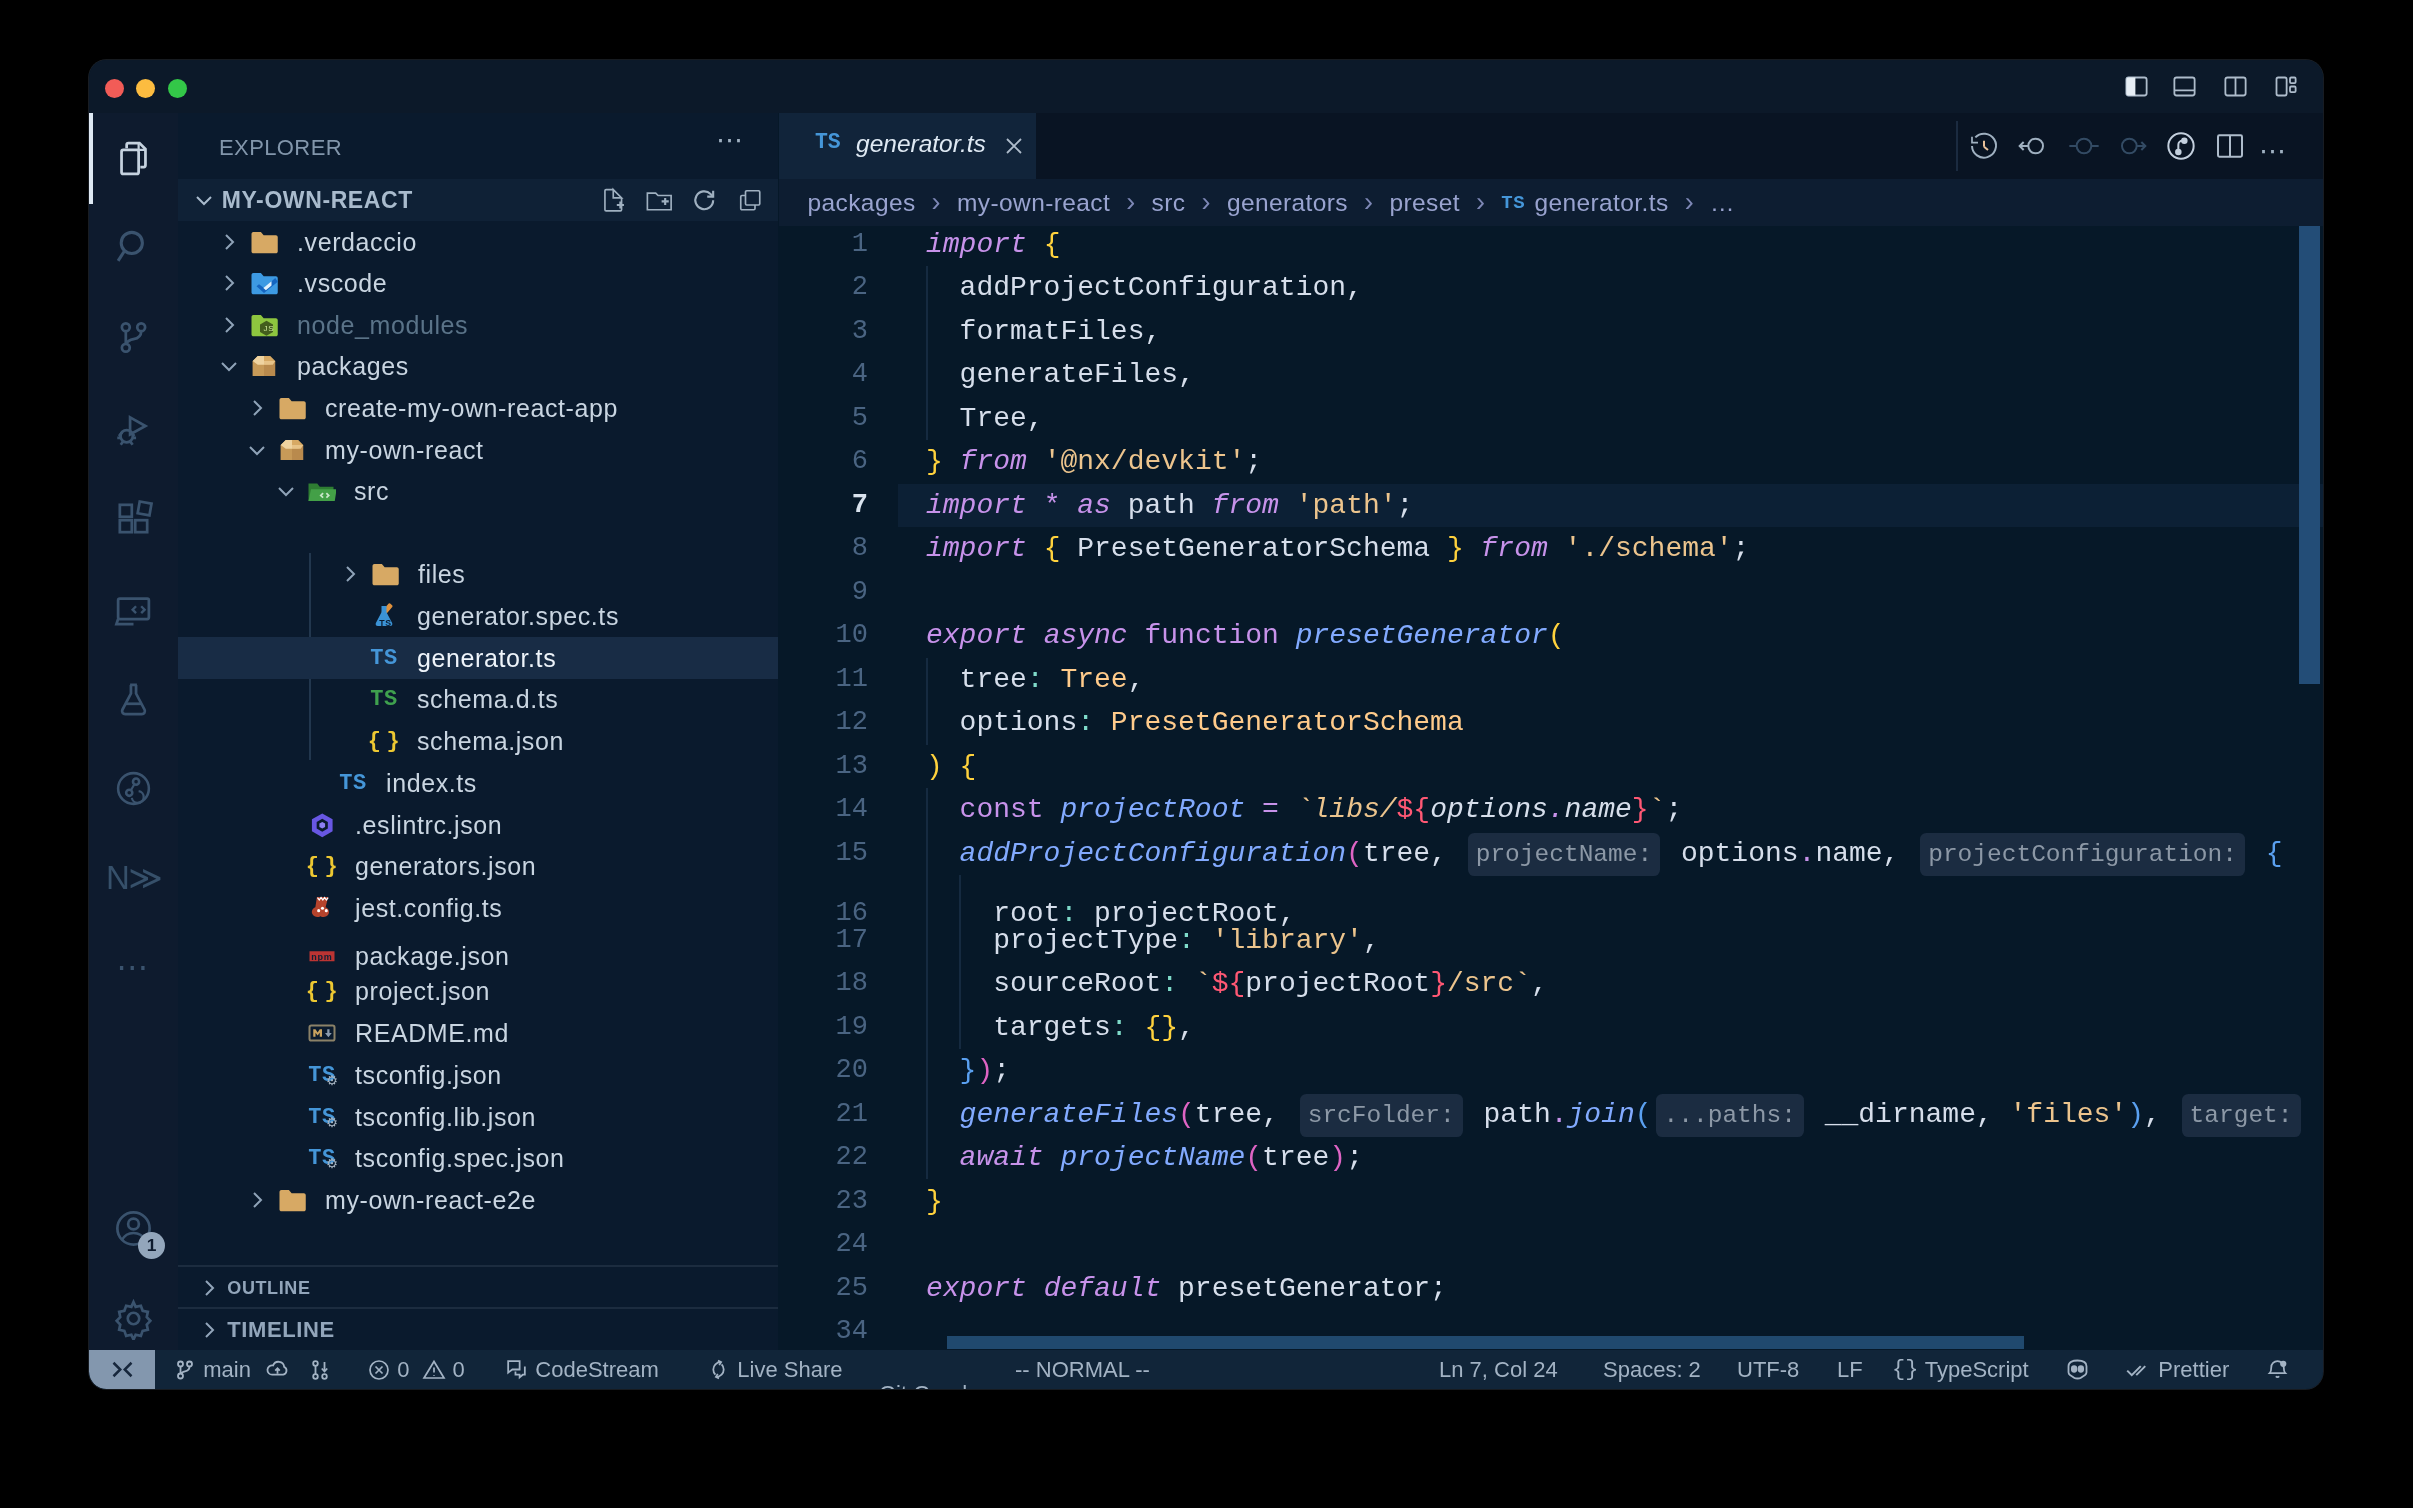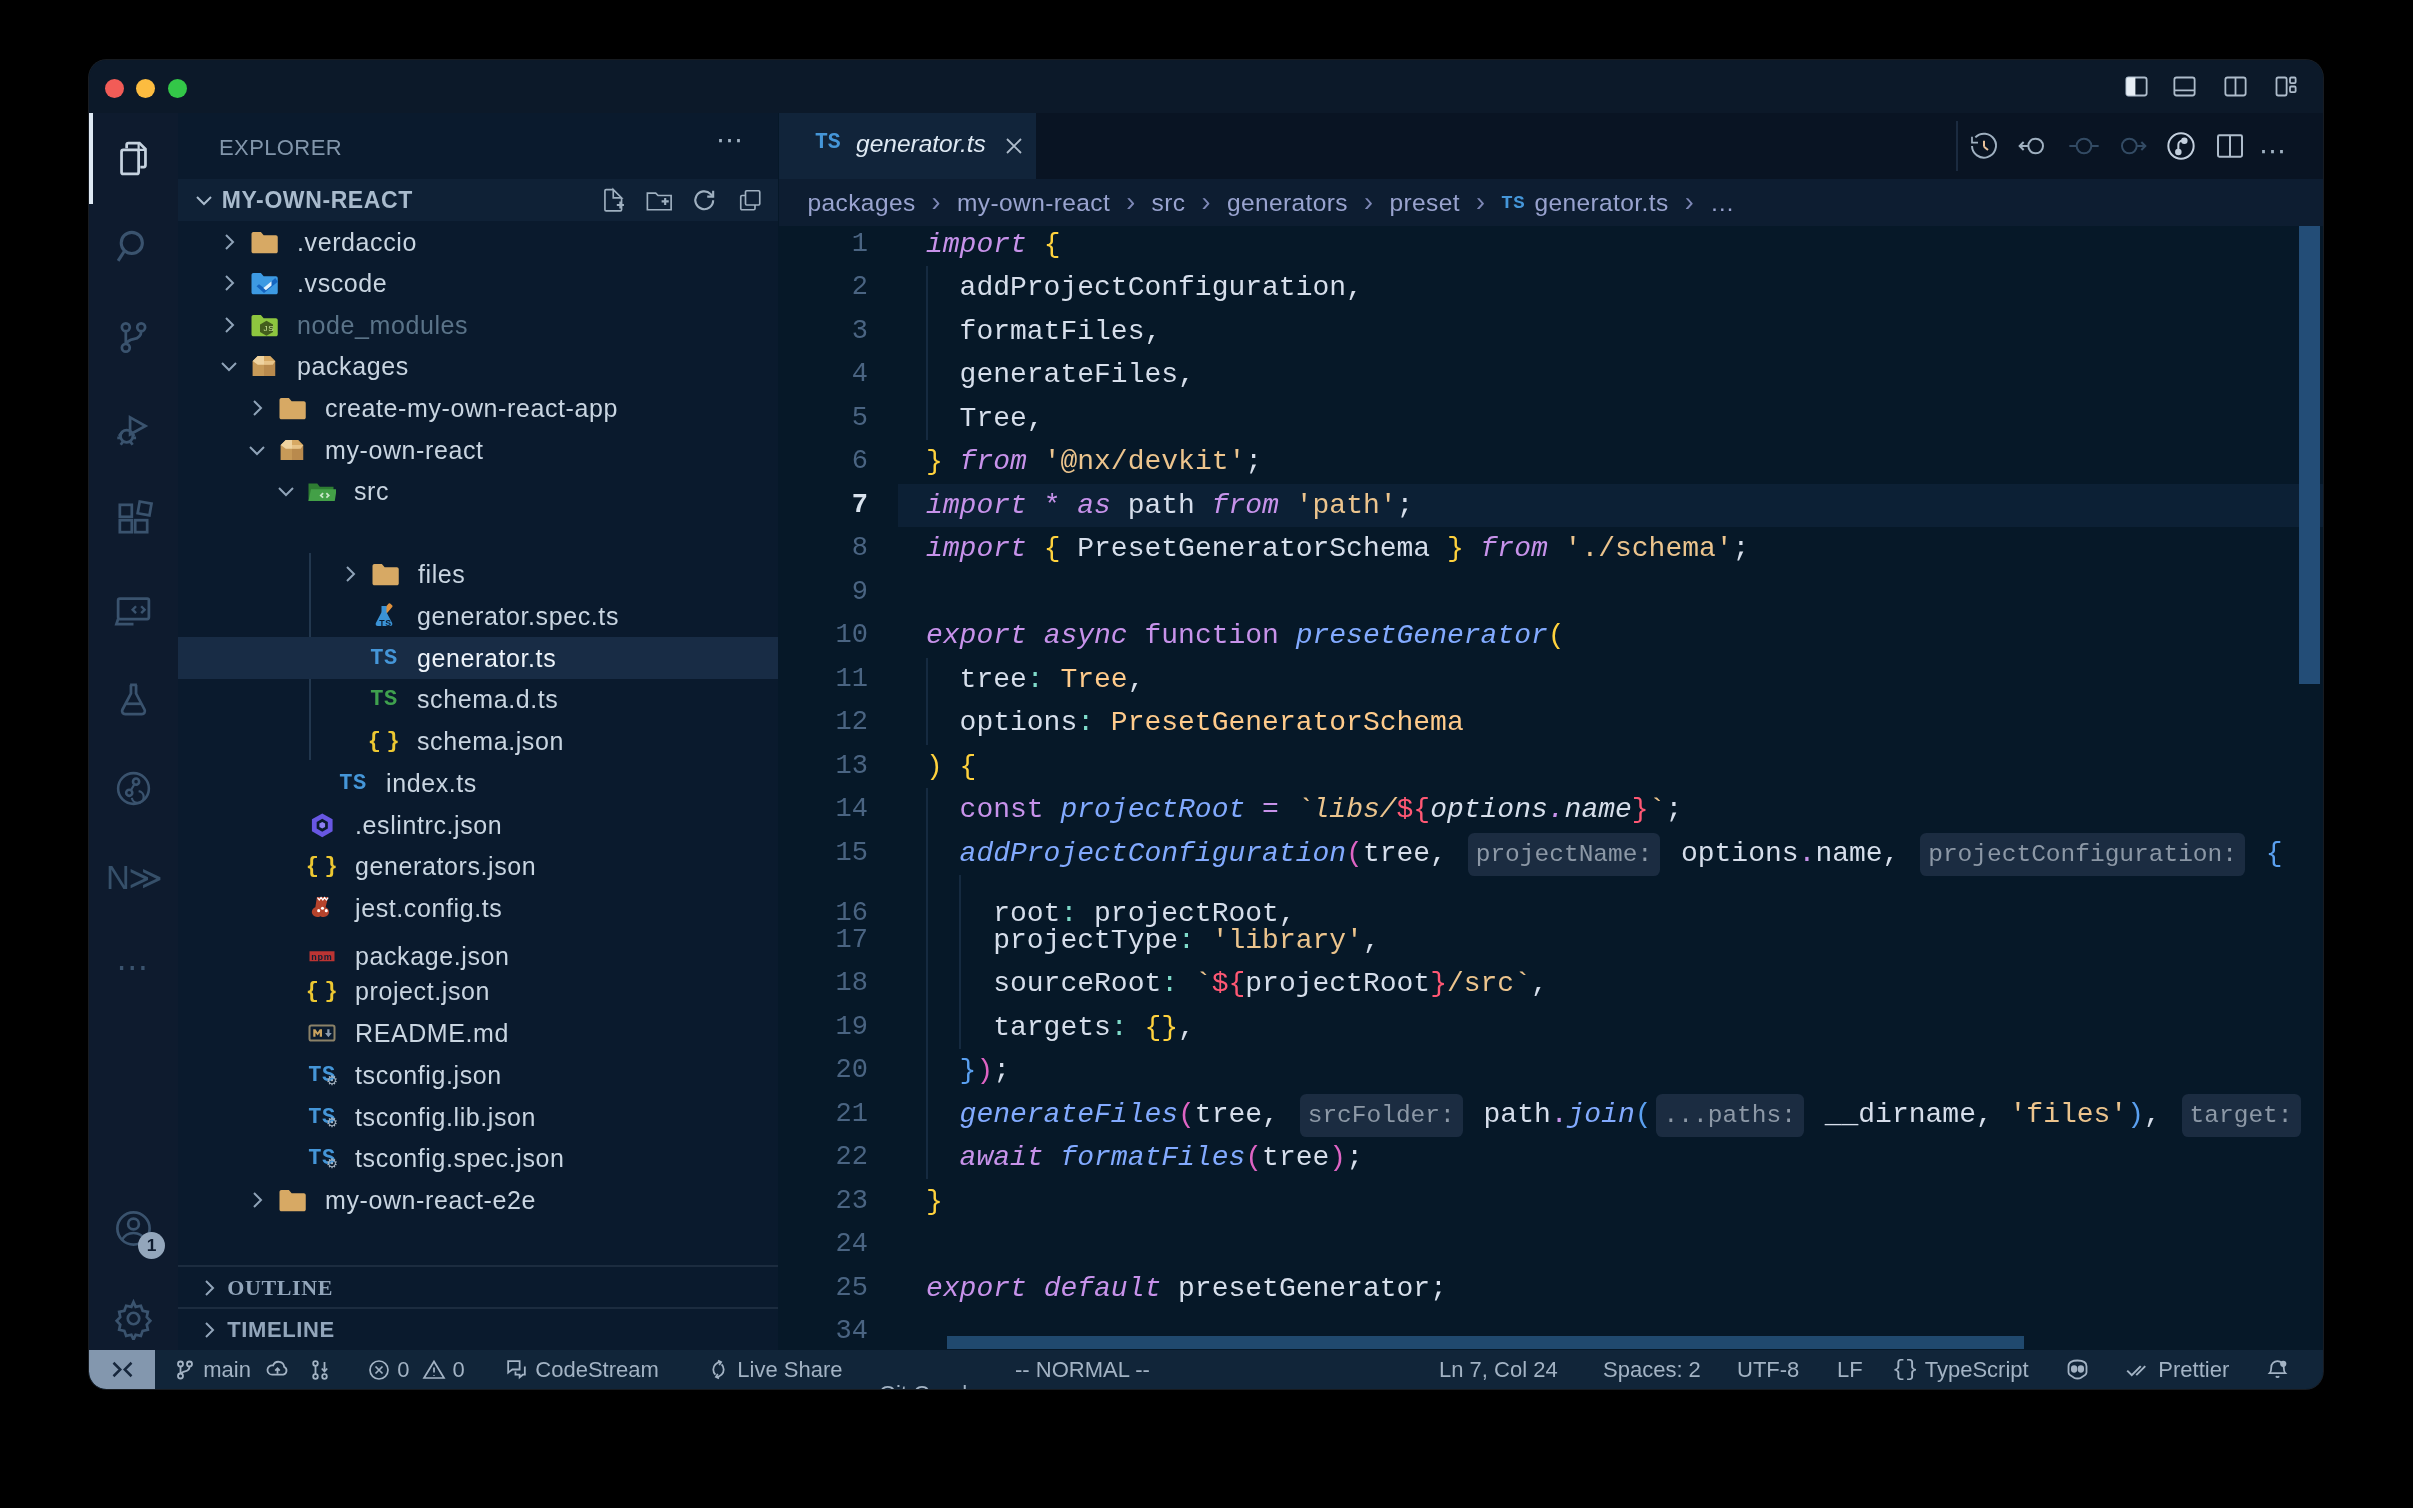--- a/index.html
+++ b/index.html
@@ -399,21 +399,21 @@
           <path d="M9 5l7 7-7 7" fill="none" stroke="#8fa3b8" stroke-width="2"></path>
         </svg>
       <span class="ficon">
           <svg width="30" height="30" viewBox="0 0 24 24">
             <path fill="#d7a964" d="M2 5.5c0-.8.7-1.5 1.5-1.5h6l2.2 2.6h9.8c.8 0 1.5.7 1.5 1.5v11.4c0 .8-.7 1.5-1.5 1.5h-18c-.8 0-1.5-.7-1.5-1.5z"></path>
           </svg>
         </span>
       my-own-react-e2e
     </div>
     <div class="abs" style="left:0; top:1152px; width:600px; height:1.6px; background:#1c2c3f;"></div>
-    <div class="row" style="top:1154px; padding-left:19px; color:#92a5ba; font-weight:bold; font-size:22px;font-family:Liberation Serif, serif;">
+    <div class="row" style="top:1154px; padding-left:19px; color:#92a5ba; font-weight:bold; font-size:18px;">
       <svg class="chev" viewBox="0 0 24 24" style="margin-right:6.3px">
           <path d="M9 5l7 7-7 7" fill="none" stroke="#92a5ba" stroke-width="2"></path>
         </svg>
       OUTLINE
     </div>
     <div class="abs" style="left:0; top:1194px; width:600px; height:1.6px; background:#1c2c3f;"></div>
     <div class="row" style="top:1196px; padding-left:19px; color:#92a5ba; font-weight:bold; font-size:22px;">
       <svg class="chev" viewBox="0 0 24 24" style="margin-right:6.3px">
           <path d="M9 5l7 7-7 7" fill="none" stroke="#92a5ba" stroke-width="2"></path>
         </svg>
@@ -561,21 +561,21 @@
       <div class="cline" style="top:826px;">
           <div class="gut">20</div>
           <div class="code">  <span class="bblue">}</span><span class="mag">)</span>;</div>
         </div>
       <div class="cline" style="top:870px;">
           <div class="gut">21</div>
           <div class="code">  <span class="fn">generateFiles</span><span class="mag">(</span>tree, <span class="inlay">srcFolder:</span> path<span class="dot">.</span><span class="fn">join</span><span class="bblue">(</span><span class="inlay">...paths:</span> __dirname, <span class="str">'files'</span><span class="bblue">)</span>, <span class="inlay">target:</span> proj</div>
         </div>
       <div class="cline" style="top:913px;">
           <div class="gut">22</div>
-          <div class="code">  <span class="k">await</span> <span class="fn">formatFiles</span><span class="mag">(</span>tree<span class="mag">)</span>;</div>
+          <div class="code">  <span class="k">await</span> <span class="fn">projectName</span><span class="mag">(</span>tree<span class="mag">)</span>;</div>
         </div>
       <div class="cline" style="top:957px;">
           <div class="gut">23</div>
           <div class="code"><span class="gold">}</span></div>
         </div>
       <div class="cline" style="top:1000px;">
           <div class="gut">24</div>
           <div class="code"></div>
         </div>
       <div class="cline" style="top:1044px;">

